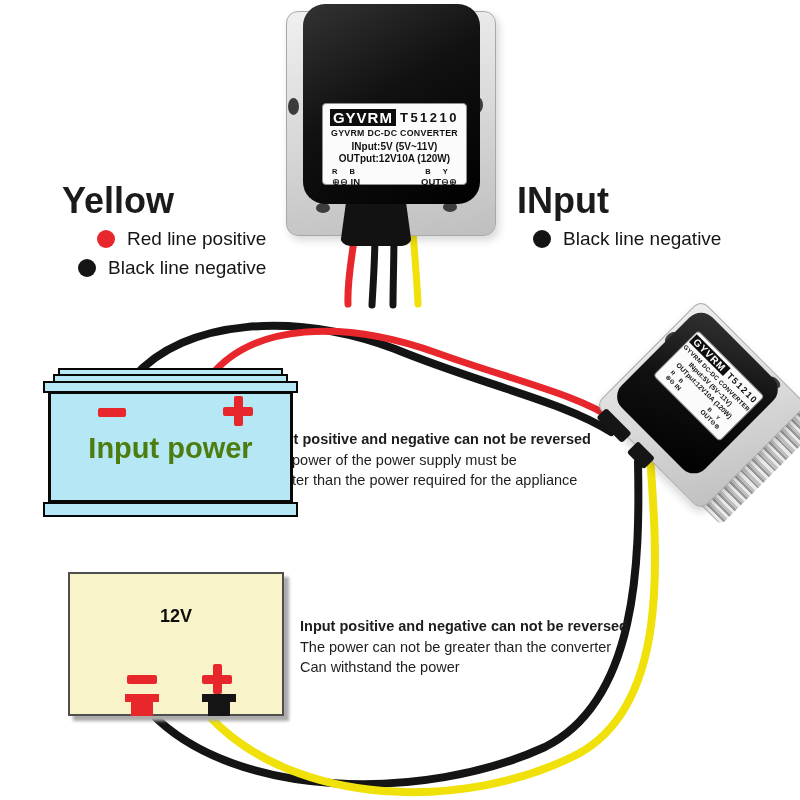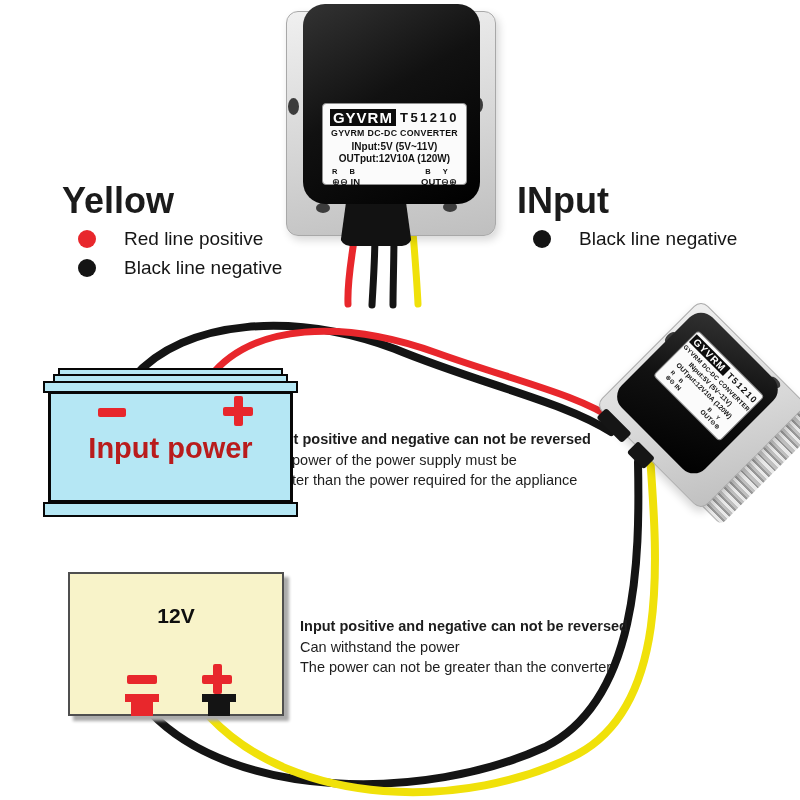--- a/index.html
+++ b/index.html
@@ -8,21 +8,21 @@
     position:relative; width:800px; height:800px; overflow:hidden;
     background:#ffffff; font-family:"Liberation Sans","DejaVu Sans",sans-serif;
   }
   
   #wires { position:absolute; left:0; top:0; z-index:1; }
   #wires path { fill:none; stroke-linecap:round; }
 
   
   .legend-title { position:absolute; z-index:2; font-size:36px; font-weight:bold; color:#1b1b1b; }
   .legend-items { position:absolute; z-index:2; display:flex; flex-direction:column; gap:7px; }
-  .legend-row { display:flex; align-items:center; gap:28px; height:22px; }
+  .legend-row { display:flex; align-items:center; gap:12px; height:22px;justify-content:flex-end; }
   .dot { width:18px; height:18px; border-radius:50%; flex:0 0 auto; }
   .legend-label { font-size:19px; color:#151515; white-space:nowrap; }
 
   
   .note { position:absolute; z-index:2; width:368px; color:#1d1d1d; font-size:14.5px; line-height:20.5px; white-space:nowrap; }
   .note .b { font-weight:bold; font-size:14.5px; }
 
   
   .conv { position:absolute; z-index:3; }
   .plate {
@@ -92,28 +92,28 @@
   .bat-body { left:5px; top:23px; width:245px; height:112px; border-width:3px; }
   .bat-base { left:0; top:134px; width:255px; height:15px; }
   .minus-bar { position:absolute; background:#e8272c; border-radius:2px; }
   .plus-shape { position:absolute; }
   .plus-shape i { position:absolute; background:#e8272c; border-radius:2px; display:block; }
   #inputbox .minus-bar { left:47px; top:14px; width:28px; height:9px; }
   #inputbox .plus-shape { left:172px; top:2px; width:30px; height:30px; }
   #inputbox .plus-shape .ph { left:0; top:10.5px; width:30px; height:9px; }
   #inputbox .plus-shape .pv { left:10.5px; top:0; width:9px; height:30px; }
   .inp-title { position:absolute; left:0; top:38px; width:100%; text-align:center;
-               font-size:29px; font-weight:bold; color:#b91c1c; }
+               font-size:29px; font-weight:bold; color:#4d7c0f; }
   .inp-volt  { position:absolute; left:0; top:70px; width:100%; text-align:center;
                font-size:29px; font-weight:bold; color:#0e0e0e; }
 
   
   #loadbox { position:absolute; z-index:3; left:68px; top:572px; width:216px; height:144px;
              background:#f8f3c9; border:2px solid #4f4f4f; box-shadow:5px 5px 3px #ababab; }
-  .load-line { text-align:center; font-size:21px; font-weight:bold; color:#0e0e0e; line-height:28px; }
+  .load-line { text-align:center; font-size:18px; font-weight:bold; color:#0e0e0e; line-height:28px; }
   .load-line.first { margin-top:28px; }
   #loadbox .minus-bar { left:57px; top:101px; width:30px; height:9px; }
   #loadbox .plus-shape { left:132px; top:90px; width:30px; height:30px; }
   #loadbox .plus-shape .ph { left:0; top:10.5px; width:30px; height:9px; }
   #loadbox .plus-shape .pv { left:10.5px; top:0; width:9px; height:30px; }
   .term { position:absolute; }
   .term .cap { position:absolute; left:0; top:0; width:34px; height:8px; }
   .term .stem { position:absolute; left:6px; top:8px; width:22px; height:14px; }
   #term-neg { left:55px; top:120px; width:34px; height:22px; }
   #term-neg .cap,#term-neg .stem { background:#e8272c; }
@@ -159,22 +159,22 @@
     </div>
   </div>
 
   <div class="note" style="left:263px; top:429px;">
     <div class="b">Input positive and negative can not be reversed</div>
     <div>The power of the power supply must be</div>
     <div>greater than the power required for the appliance</div>
   </div>
   <div class="note" style="left:300px; top:616px;">
     <div class="b">Input positive and negative can not be reversed</div>
+    <div>The power can not be greater than the converter</div>
     <div>Can withstand the power</div>
-    <div>The power can not be greater than the converter</div>
   </div>
 
   <div class="conv" id="conv1">
     <div class="plate"></div>
     <div class="hole" style="left:3px;top:96px;width:11px;height:17px;"></div>
     <div class="hole" style="left:187px;top:95px;width:11px;height:16px;"></div>
     <div class="hole" style="left:31px;top:201px;width:14px;height:10px;"></div>
     <div class="hole" style="left:158px;top:200px;width:14px;height:10px;"></div>
     <div class="body-black"></div>
     <div class="label">

